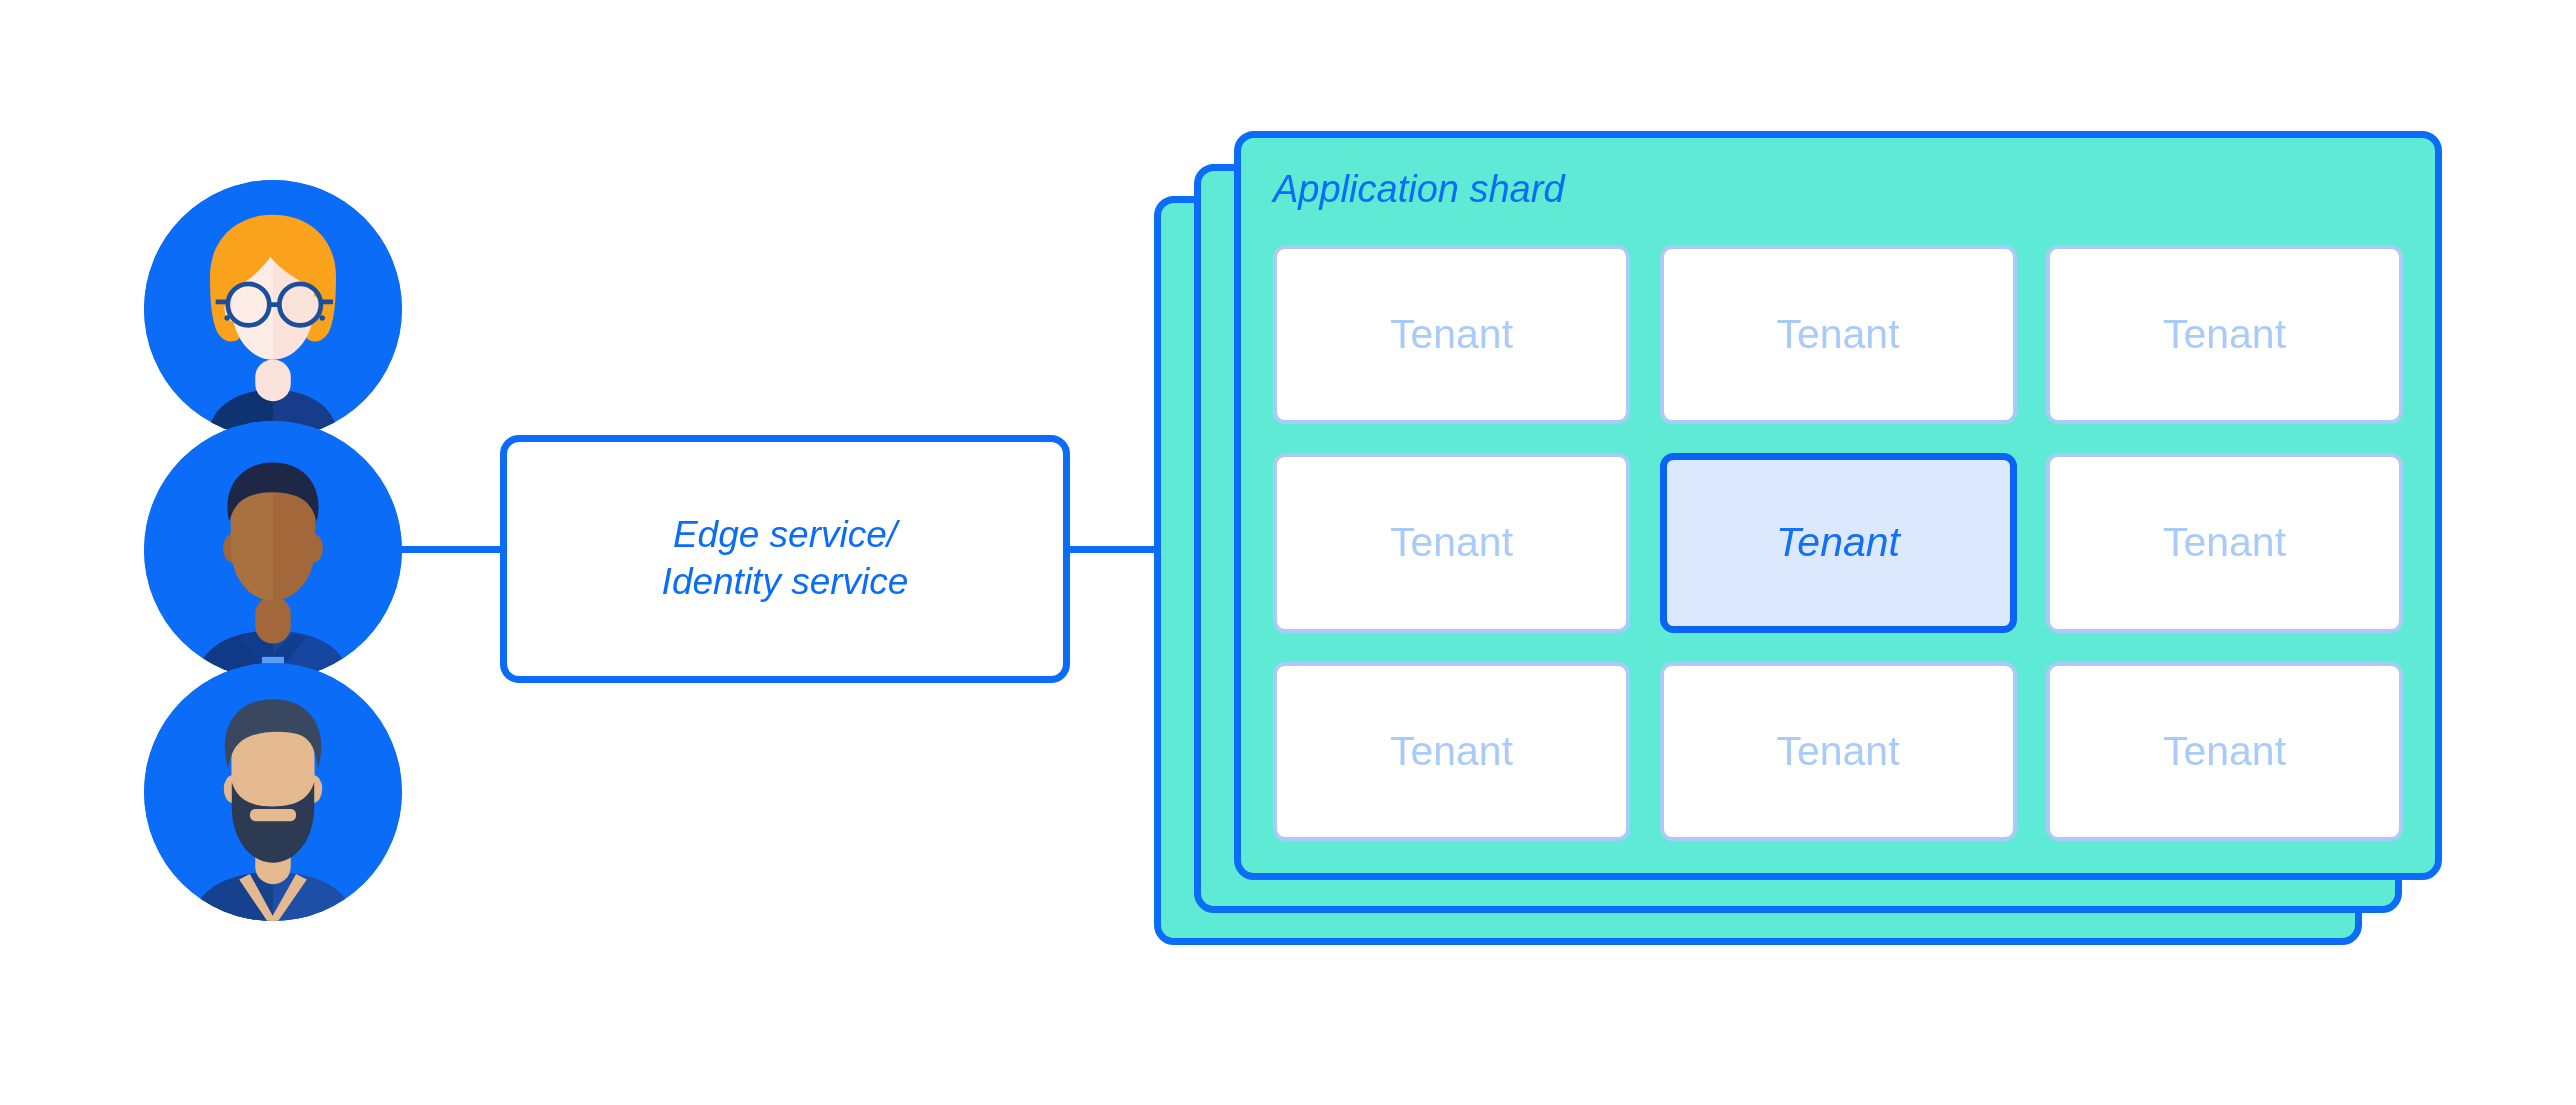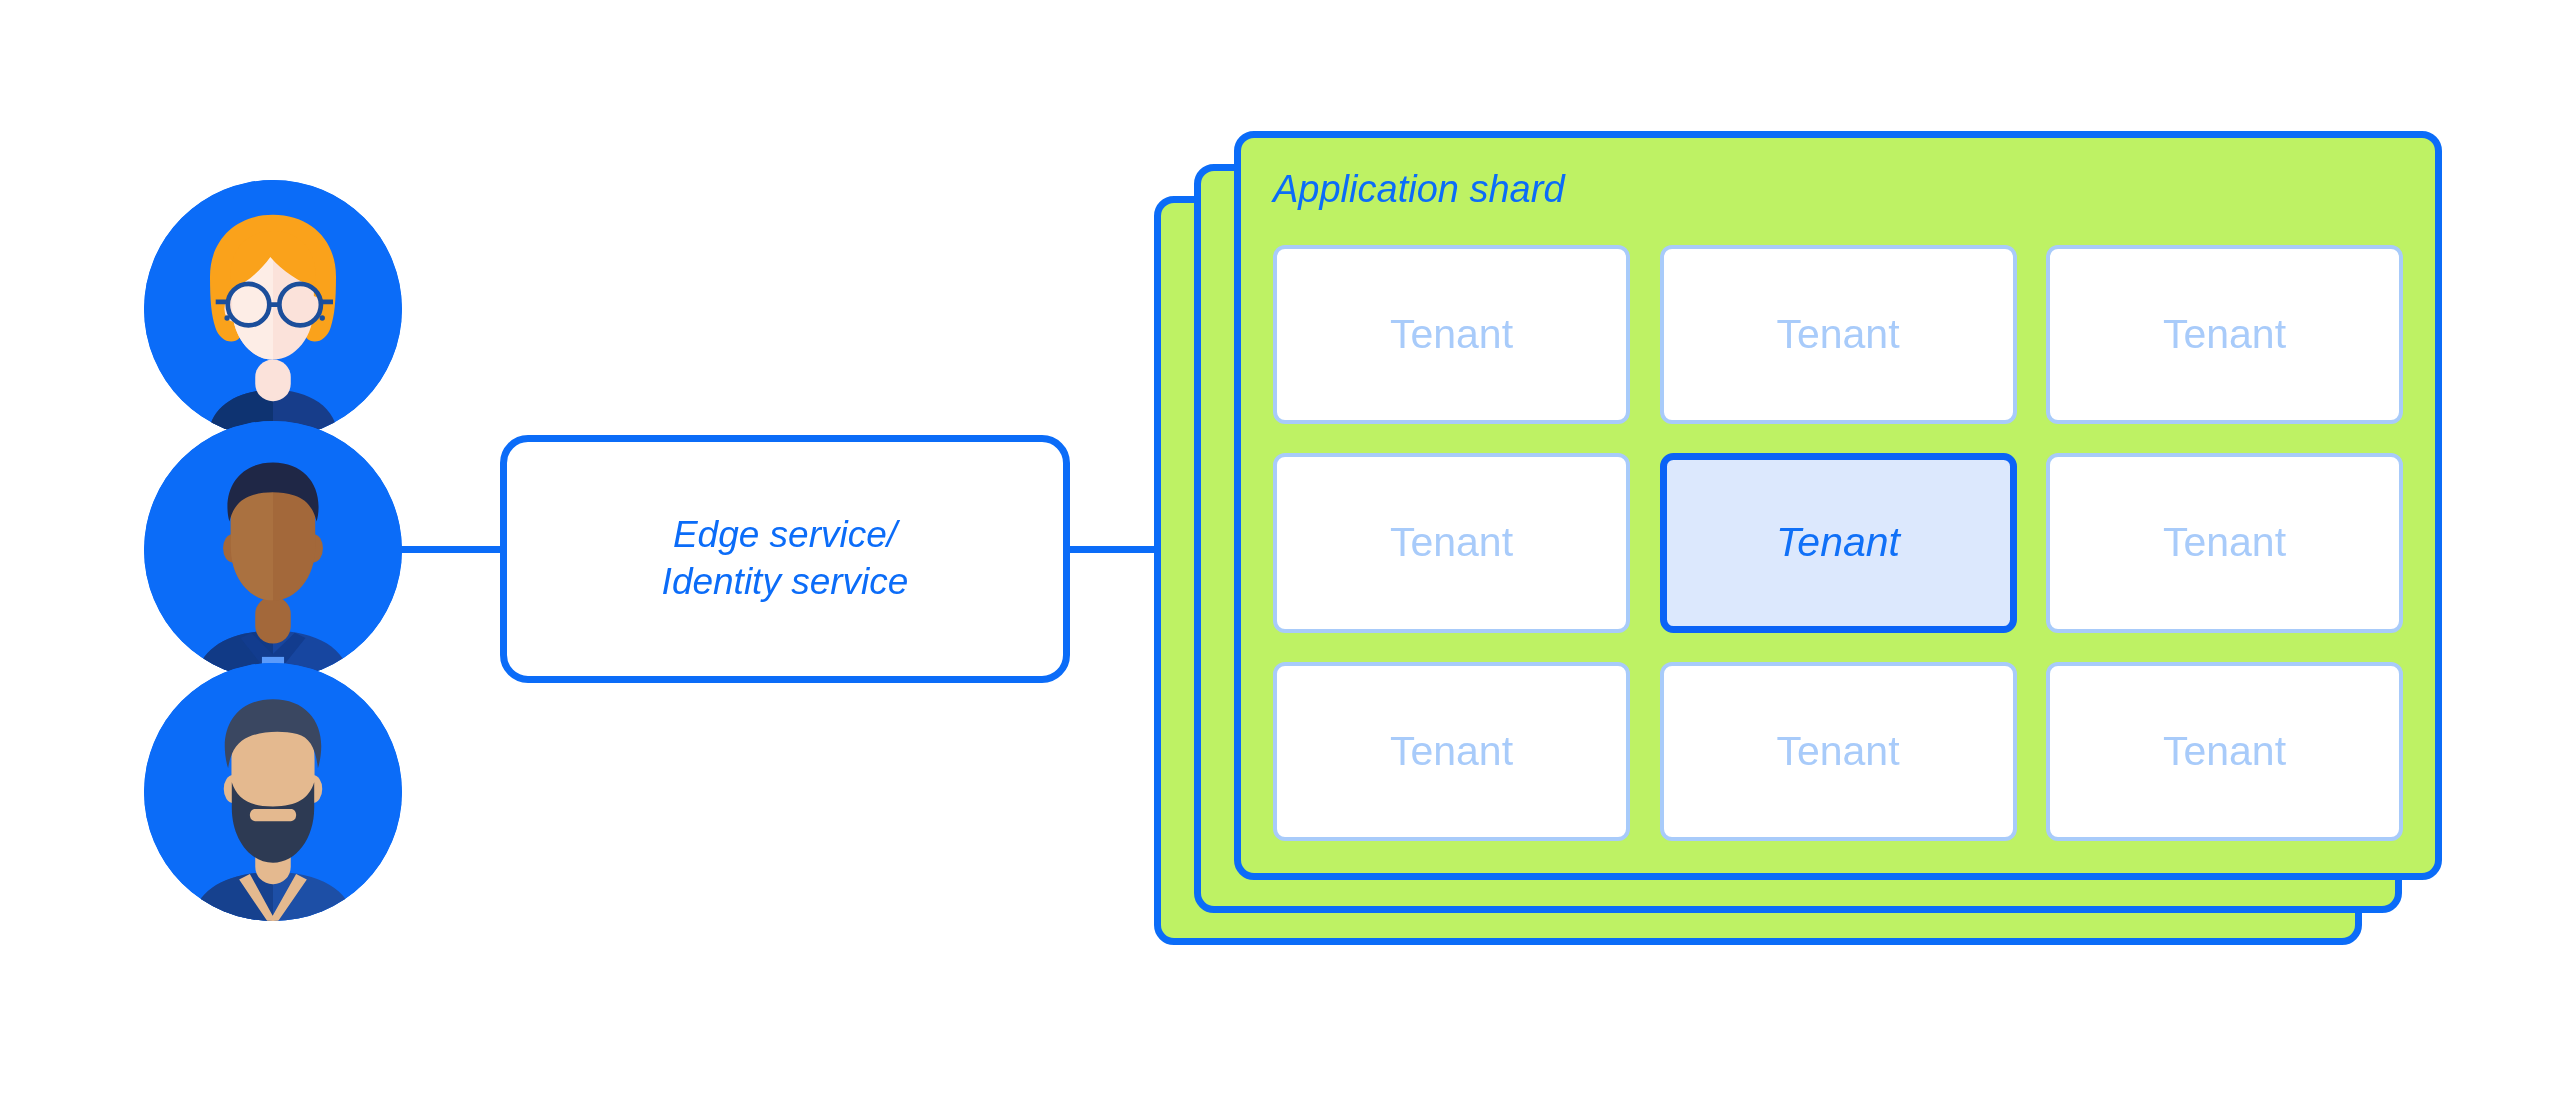--- a/index.html
+++ b/index.html
@@ -15,28 +15,28 @@
   .av3{left:144px;top:663px;}
   .avatar svg{display:block;width:258px;height:258px;}
 
   
   .conn{position:absolute;background:#0B6CF8;}
   .conn-left{left:401px;top:546px;width:101px;height:7.4px;}
   .conn-right{left:1068px;top:546px;width:89px;height:7.4px;}
 
   
   .edge-box{position:absolute;left:500px;top:435px;width:570px;height:248px;
-            box-sizing:border-box;border:7.4px solid #0B6CF8;border-radius:28px;
+            box-sizing:border-box;border:7.4px solid #0B6CF8;border-radius:19px;
             background:#ffffff;display:flex;align-items:center;justify-content:center;}
   .edge-label{color:#0B6CF8;font-style:italic;font-size:37px;line-height:1.26;
               text-align:center;font-weight:400;white-space:pre-line;}
 
   
   .shard{position:absolute;box-sizing:border-box;border:7.4px solid #0B6CF8;
-         border-radius:20px;background:#bef264;}
+         border-radius:20px;background:#5eead4;}
   .shard-back2{left:1154px;top:196px;width:1208px;height:749px;z-index:1;}
   .shard-back1{left:1194px;top:164px;width:1208px;height:749px;z-index:2;}
   .shard-front{left:1234px;top:131px;width:1208px;height:749px;z-index:3;}
 
   .shard-title{position:absolute;left:32px;top:32px;color:#0B6CF8;
                font-style:italic;font-size:38px;font-weight:400;line-height:1;}
 
   .tenant-grid{position:absolute;left:32px;top:107px;right:32px;bottom:32px;
                display:grid;grid-template-columns:repeat(3,1fr);
                grid-template-rows:repeat(3,1fr);gap:29px 29.5px;}

